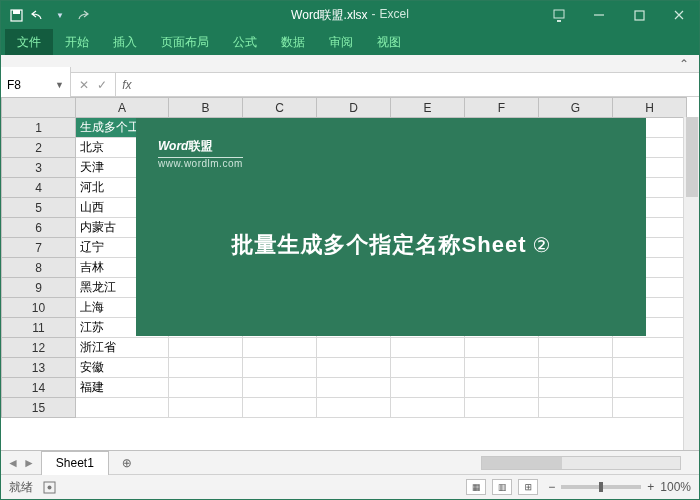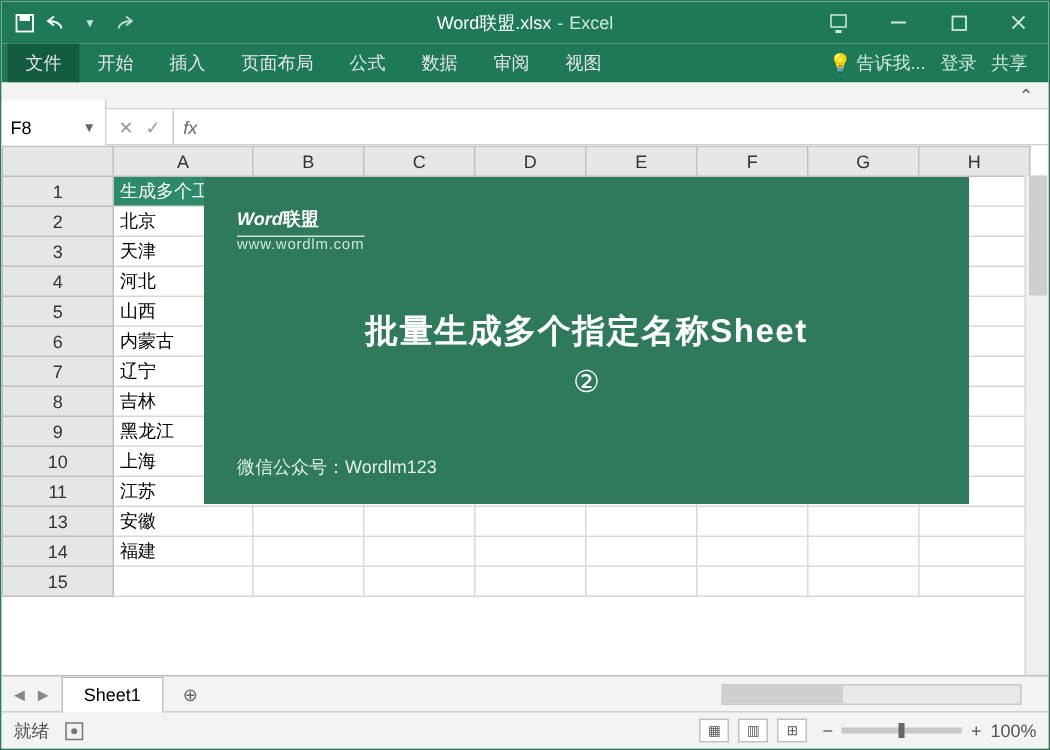--- a/index.html
+++ b/index.html
@@ -1,25 +1,25 @@
 <!DOCTYPE html>
 <html><head>
 <meta charset="utf-8">
 <style>
 *{box-sizing:border-box;margin:0;padding:0;font-family:"Microsoft YaHei","Segoe UI",sans-serif;font-size:12px}
 body{width:700px;height:500px;overflow:hidden;background:#fff;display:flex;flex-direction:column;border:1px solid #2a7a5a}
 .titlebar{height:28px;background:#1e7a56;display:flex;align-items:center;color:#fff;position:relative}
 .qat{display:flex;align-items:center;gap:8px;padding:0 8px}
 .qat-icon{width:14px;height:14px;display:flex;align-items:center;justify-content:center;cursor:pointer}
-.title-center{position:absolute;left:50%;transform:translateX(-50%);display:flex;align-items:center;gap:4px;font-size:12px;color:#d0e8dd}
+.title-center{position:absolute;left:50%;transform:translateX(-50%);display:flex;align-items:flex-start;gap:4px;font-size:12px;color:#d0e8dd}
 .title-center .fn{color:#fff}
 .win-btns{margin-left:auto;display:flex}
 .win-btn{width:40px;height:28px;display:flex;align-items:center;justify-content:center;cursor:pointer;color:#d0e8dd}
 .ribbon-tabs{height:26px;background:#1e7a56;display:flex;align-items:center;padding:0 4px;color:#fff;gap:0}
-.ribbon-tab{padding:0 12px;height:26px;display:flex;align-items:center;cursor:pointer;color:#e5e5e5}
+.ribbon-tab{padding:0 12px;height:26px;display:flex;align-items:center;cursor:pointer;color:#86efac}
 .ribbon-tab.file{background:#135c3f}
 .ribbon-right{margin-left:auto;display:flex;align-items:center;gap:10px;padding-right:10px;color:#d0e8dd}
 .ribbon-right span{cursor:pointer}
 .ribbon-bar{height:18px;background:#f3f3f3;border-bottom:1px solid #d0d0d0;display:flex;justify-content:flex-end;align-items:center;padding-right:10px;color:#666}
 .collapse-icon{cursor:pointer}
 .name-fx{height:24px;background:#fff;border-bottom:1px solid #d0d0d0;display:flex;align-items:center}
 .name-box{width:70px;height:35px;border-right:1px solid #d0d0d0;display:flex;align-items:center;padding:0 6px;background:#fff}
 .name-box input{border:0;width:40px;outline:none}
 .name-dd{margin-left:auto;color:#666;cursor:pointer;font-size:9px}
 .fx-btns{display:flex;align-items:center;gap:8px;padding:0 8px;color:#999;border-right:1px solid #d0d0d0;height:24px}
@@ -31,21 +31,21 @@
 .col-head th,.corner{background:#e6e6e6;border:1px solid #c0c0c0;height:20px;font-weight:400;color:#333}
 .corner{width:28px;border-right:1px solid #999;border-bottom:1px solid #999}
 .col-head th{width:74px}
 .row-head{background:#e6e6e6;border:1px solid #c0c0c0;text-align:center;width:28px;color:#333}
 td{border:1px solid #d8d8d8;height:20px;padding:0 4px;width:74px;overflow:hidden;white-space:nowrap}
 td.hdr{background:#2e8b6a;color:#fff}
 .overlay{position:absolute;left:135px;top:21px;width:510px;height:218px;background:#2e7a5a;color:#fff;padding:16px 22px;display:flex;flex-direction:column}
 .ov-logo{font-size:18px;font-weight:bold;font-style:italic}
 .ov-logo .lm{font-style:normal}
 .ov-url{font-size:10px;color:#cde4da;border-top:1px solid #cde4da;display:inline-block;margin-top:2px;letter-spacing:.5px}
-.ov-main{flex:1;display:flex;flex-direction:column;align-items:center;justify-content:center;gap:6px}
+.ov-main{flex:1;display:flex;flex-direction:row;align-items:center;justify-content:center;gap:6px}
 .ov-title{font-size:22px;font-weight:bold;letter-spacing:1px}
 .ov-num{font-size:20px}
 .ov-foot{font-size:12px;color:#e0efe9}
 .sheet-tabs{height:24px;border-top:1px solid #c0c0c0;display:flex;align-items:center;background:#f3f3f3}
 .nav-arrows{display:flex;padding:0 6px;gap:4px;color:#888}
 .nav-arrows span{cursor:pointer}
 .tab{height:24px;padding:0 14px;background:#fff;border:1px solid #c0c0c0;border-bottom:0;display:flex;align-items:center;cursor:pointer;position:relative;top:0}
 .add-sheet{width:24px;height:24px;display:flex;align-items:center;justify-content:center;cursor:pointer;color:#666;border:1px solid transparent;border-radius:50%;margin-left:6px}
 .hscroll-track{margin-left:auto;width:200px;height:14px;background:#e8e8e8;border:1px solid #c8c8c8;margin-right:18px;position:relative}
 .hscroll-thumb{position:absolute;left:0;top:0;height:100%;width:80px;background:#cfcfcf}
@@ -114,25 +114,20 @@
 
 <div class="ribbon-tabs">
   <div class="ribbon-tab file">文件</div>
   <div class="ribbon-tab">开始</div>
   <div class="ribbon-tab">插入</div>
   <div class="ribbon-tab">页面布局</div>
   <div class="ribbon-tab">公式</div>
   <div class="ribbon-tab">数据</div>
   <div class="ribbon-tab">审阅</div>
   <div class="ribbon-tab">视图</div>
-  <div class="ribbon-right">
-    <span>💡 <span>告诉我...</span></span>
-    <span>登录</span>
-    <span>共享</span>
-  </div>
 </div>
 <div class="ribbon-bar">
   <span class="collapse-icon">⌃</span>
 </div>
 
 <div class="name-fx">
   <div class="name-box">
     <input value="F8" style="">
     <span class="name-dd">▼</span>
   </div>
@@ -275,20 +270,31 @@
           <td>江苏</td>
           <td></td>
           <td></td>
           <td></td>
           <td></td>
           <td></td>
           <td></td>
           <td></td>
         </tr>
     <tr>
+          <td class="row-head">12</td>
+          <td>浙江省</td>
+          <td></td>
+          <td></td>
+          <td></td>
+          <td></td>
+          <td></td>
+          <td></td>
+          <td></td>
+        </tr>
+    <tr>
           <td class="row-head">13</td>
           <td>安徽</td>
           <td></td>
           <td></td>
           <td></td>
           <td></td>
           <td></td>
           <td></td>
           <td></td>
         </tr>
@@ -322,21 +328,20 @@
 
   <div class="overlay">
     <div>
       <span class="ov-logo"><span>Word</span><span class="lm">联盟</span></span><br>
       <span class="ov-url">www.wordlm.com</span>
     </div>
     <div class="ov-main">
       <div class="ov-title">批量生成多个指定名称Sheet</div>
       <div class="ov-num">②</div>
     </div>
-    <div class="ov-foot">微信公众号：Wordlm123</div>
   </div>
 </div>
 
 <div class="sheet-tabs">
   <div class="nav-arrows">
     <span>◄</span>
     <span>►</span>
   </div>
   <div class="tab">Sheet1</div>
   <div class="add-sheet">⊕</div>

